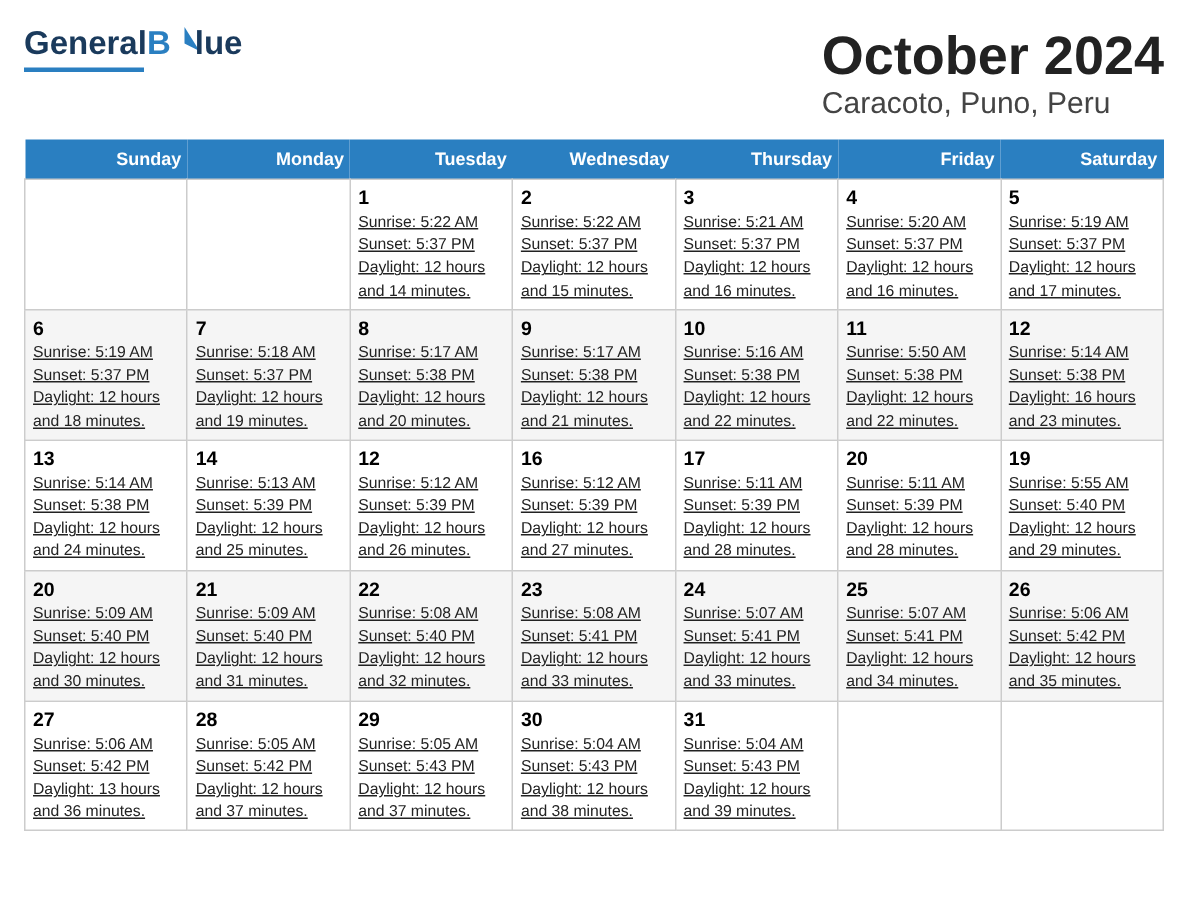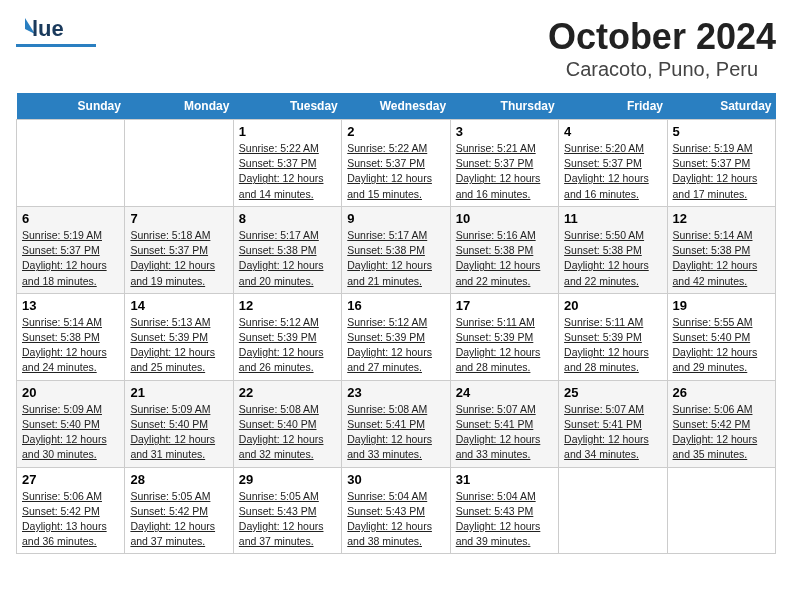--- a/index.html
+++ b/index.html
@@ -28,21 +28,21 @@
       line-height: 1.1;
     }
     .logo-text span.blue { color: #2a7fc1; }
     .logo-line {
       height: 3px;
       background: #2a7fc1;
       width: 80px;
       margin-top: 2px;
     }
     .title-block {
-      text-align: center;
+      text-align: left;
     }
     .month-title {
       font-size: 36px;
       font-weight: bold;
       color: #222;
     }
     .location {
       font-size: 20px;
       color: #444;
     }
@@ -85,20 +85,21 @@
     .empty-cell {
       background: #fff !important;
     }
   </style>
 </head>
 <body>
 
 <div class="header">
   <div class="logo">
     <div style="display:flex;align-items:center;">
+      <span class="logo-text">General<span class="blue">B</span></span>
       <span style="display:inline-block;margin-left:-2px;">
         <svg width="22" height="22" viewBox="0 0 22 22">
           <polygon points="11,2 21,18 11,13" fill="#2a7fc1"></polygon>
         </svg>
       </span>
       <span class="logo-text" style="margin-left:-4px;">lue</span>
     </div>
     <div class="logo-line"></div>
   </div>
   <div class="title-block">
@@ -164,21 +165,21 @@
         <td>
           <span class="day-num">10</span>
           <div class="day-info"><span>Sunrise: 5:16 AM</span><br><span>Sunset: 5:38 PM</span><br><span>Daylight: 12 hours and 22 minutes.</span></div>
         </td>
         <td>
           <span class="day-num">11</span>
           <div class="day-info"><span>Sunrise: 5:50 AM</span><br><span>Sunset: 5:38 PM</span><br><span>Daylight: 12 hours and 22 minutes.</span></div>
         </td>
         <td>
           <span class="day-num">12</span>
-          <div class="day-info"><span>Sunrise: 5:14 AM</span><br><span>Sunset: 5:38 PM</span><br><span>Daylight: 12 hours and 42 minutes.</span></div>
+          <div class="day-info"><span>Sunrise: 5:14 AM</span><br><span>Sunset: 5:38 PM</span><br><span>Daylight: 16 hours and 23 minutes.</span></div>
         </td>
       </tr>
       <tr>
         <td>
           <span class="day-num">13</span>
           <div class="day-info"><span>Sunrise: 5:14 AM</span><br><span>Sunset: 5:38 PM</span><br><span>Daylight: 12 hours and 24 minutes.</span></div>
         </td>
         <td>
           <span class="day-num">14</span>
           <div class="day-info"><span>Sunrise: 5:13 AM</span><br><span>Sunset: 5:39 PM</span><br><span>Daylight: 12 hours and 25 minutes.</span></div>

